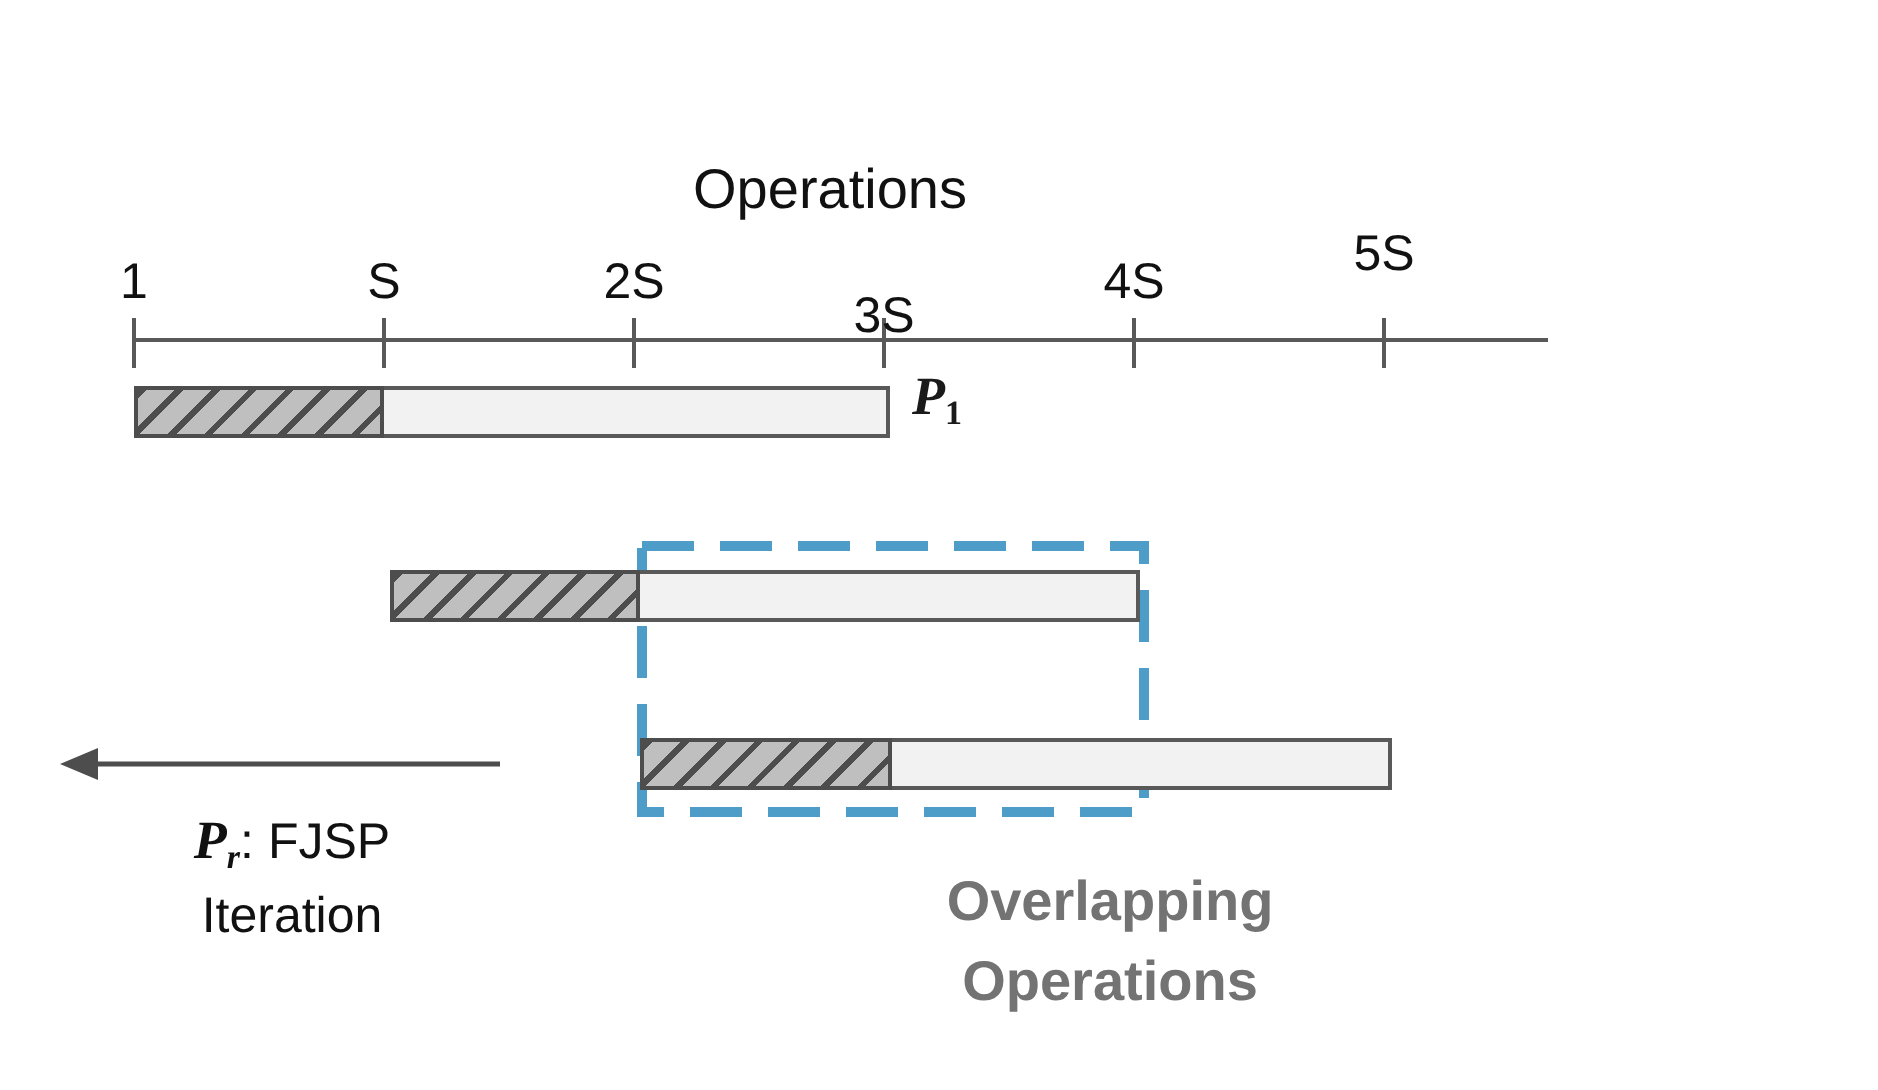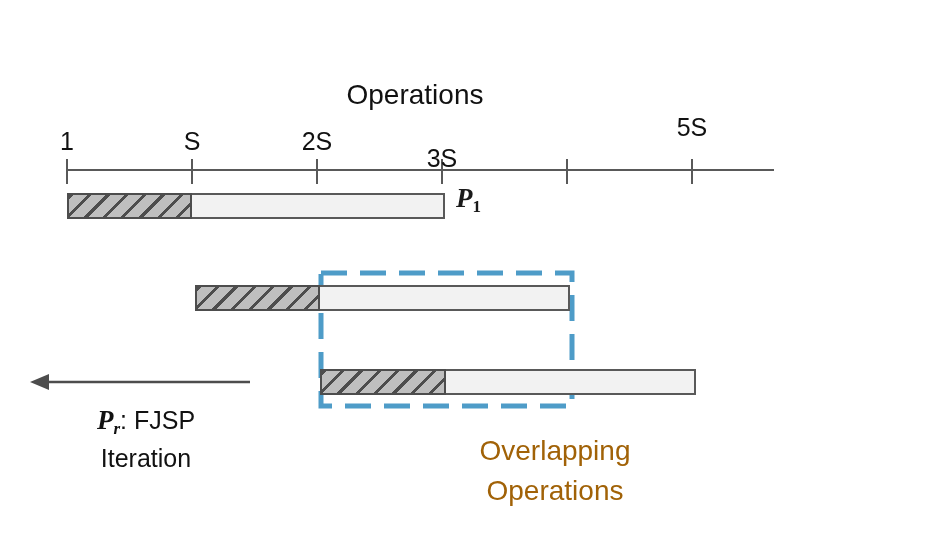--- a/index.html
+++ b/index.html
@@ -54,22 +54,22 @@
     font-size:26px;
   }
 
   .caption{font-size:25px;line-height:37px;color:#111;white-space:nowrap;}
   .caption .sans{font-size:25px;}
 
   #pr-label{width:220px;text-align:center;line-height:35px;}
 
   #overlap-label{
     width:220px;text-align:center;
-    font-size:28px;font-weight:normal;line-height:40px;
-    color:#a16207;
+    font-size:28px;font-weight:bold;line-height:40px;
+    color:#737373;
   }
   .sp{display:inline-block;width:7px;}
 </style>
 </head>
 <body>
 
 <div id="canvas">
 
   <svg class="svg-layer" width="939" height="545" viewBox="0 0 939 545">
 
@@ -89,20 +89,21 @@
 
     <rect x="321" y="273" width="251" height="133" fill="none" stroke="#4e9cc8" stroke-width="5" stroke-dasharray="26 13"></rect>
   </svg>
 
   <div id="diagram-title" class="abs" style="left:315px;top:79px;">Operations</div>
 
   <div class="abs tick-label" style="left:27px;top:126px;">1</div>
   <div class="abs tick-label" style="left:152px;top:126px;">S</div>
   <div class="abs tick-label" style="left:277px;top:126px;">2S</div>
   <div class="abs tick-label" style="left:402px;top:143px;">3S</div>
+  <div class="abs tick-label" style="left:527px;top:126px;">4S</div>
   <div class="abs tick-label" style="left:652px;top:112px;">5S</div>
 
   <div class="abs bar" style="left:67px;top:193px;width:378px;">
     <div class="seg-fixed" style="width:125px;"></div>
     <div class="seg-window"></div>
   </div>
   <div class="abs" style="left:456px;top:183px;">
     <span class="mvar">P</span><span class="msub">1</span>
   </div>
 

